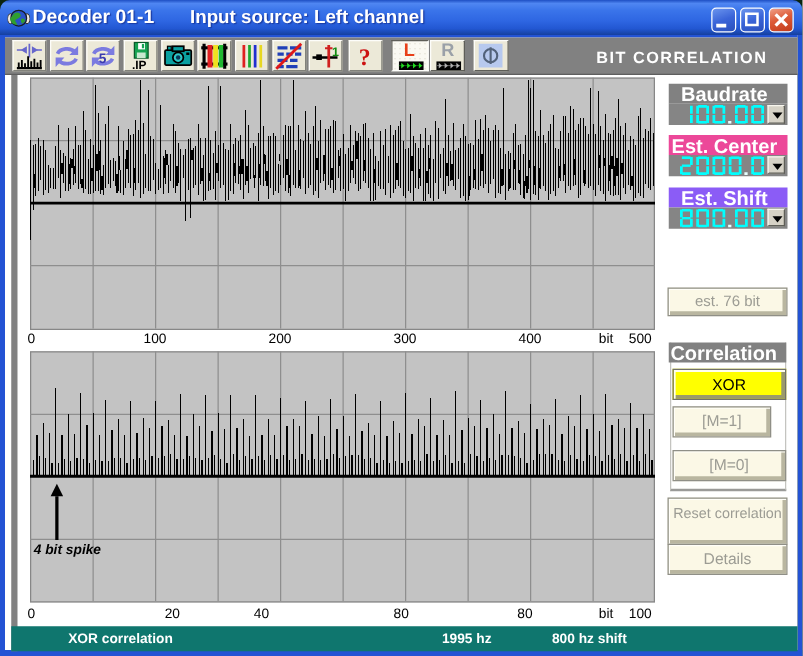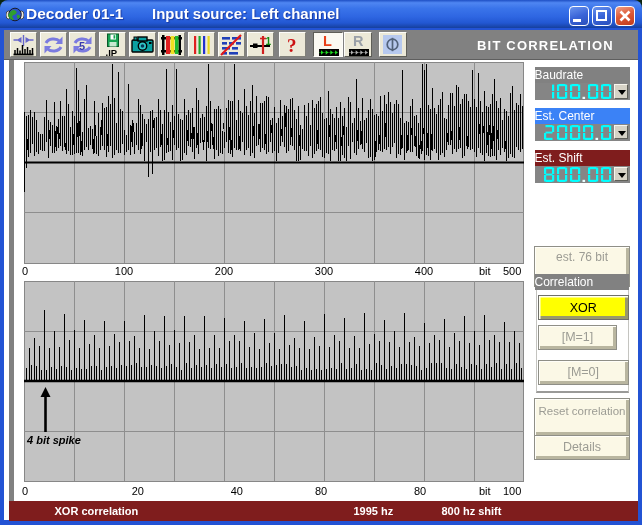--- a/index.html
+++ b/index.html
@@ -23,25 +23,25 @@
 .tbtn{top:1.5px;width:27px;height:25px;background:#ece9d8;border:1px solid;
  border-color:#fdfdfa #81817a #81817a #fdfdfa}
 #bitcorr{left:477px;top:38px;color:#fff;font-size:13px;font-weight:bold;letter-spacing:1.2px}
 
 .chart{left:24px;width:500px;background:#c3c3c3;border:1px solid #878787}
 #chart1{top:62px;height:202px}
 #chart2{top:281px;height:201px}
 .axis{color:#000;font-size:11px}
 
 #strip{left:8.5px;top:60px;width:5px;height:461px;background:#818181}
-#status{left:8.5px;top:501px;width:629.5px;height:20px;background:#7f1d1d}
+#status{left:8.5px;top:501px;width:629.5px;height:20px;background:#0f766e}
 #status span{position:absolute;top:4px;color:#fff;font-size:11px;font-weight:bold}
 
 .rpanel{left:534.5px;width:95px}
-.rlabel{height:16px;color:#fff;font-size:12px;font-weight:normal;text-align:left;padding:1px 5px 0 0}
+.rlabel{height:16px;color:#fff;font-size:16px;font-weight:bold;text-align:center;padding:1px 5px 0 0}
 .rdisp{height:17px;position:relative}
 .drop{position:absolute;right:1.5px;top:1px;width:14px;height:14.5px;background:#d6d2c6;
  border:1px solid;border-color:#f8f6ee #5f5f58 #5f5f58 #f8f6ee}
 .drop:after{content:"";position:absolute;left:3px;top:5px;border:4px solid transparent;border-top:5px solid #000}
 .btn{left:534px;width:96px;background:#fbf8e6;border:1px solid #8f8f87;
  color:#9c9c94;font-size:11.5px;text-align:center;white-space:nowrap;
  box-shadow:inset 1px 1px 0 #fffef8,inset -3px -3px 0 #b9b6a0}
 </style></head><body>
 
 <div class="abs" id="titlebar"></div>
@@ -222,21 +222,21 @@
  <g transform="translate(-24,-281)">
   <path d="M26.5 368V381M29.5 348V381M31.5 365V381M34.5 338V381M36.5 366V381M39.5 346V381M41.5 370V381M44.5 310V381M46.5 370V381M49.5 348V381M51.5 367V381M54.5 331V381M56.5 369V381M59.5 347V381M61.5 366V381M64.5 314V381M66.5 367V381M69.5 340V381M71.5 370V381M74.5 330V381M76.5 368V381M79.5 348V381M81.5 369V381M84.5 320V381M86.5 369V381M89.5 344V381M91.5 366V381M94.5 335V381M96.5 366V381M99.5 348V381M101.5 370V381M104.5 321V381M106.5 367V381M109.5 346V381M111.5 366V381M114.5 334V381M116.5 368V381M119.5 342V381M121.5 365V381M124.5 321V381M126.5 366V381M129.5 341V381M131.5 365V381M134.5 336V381M136.5 363V381M139.5 348V381M141.5 367V381M144.5 315V381M146.5 367V381M149.5 349V381M151.5 365V381M154.5 331V381M156.5 366V381M159.5 341V381M161.5 368V381M164.5 316V381M166.5 366V381M169.5 345V381M171.5 364V381M174.5 330V381M176.5 367V381M179.5 343V381M181.5 370V381M184.5 316V381M186.5 363V381M189.5 342V381M191.5 368V381M194.5 335V381M196.5 365V381M199.5 349V381M201.5 367V381M204.5 316V381M206.5 365V381M209.5 348V381M211.5 368V381M214.5 335V381M216.5 364V381M219.5 348V381M221.5 367V381M224.5 318V381M226.5 364V381M229.5 341V381M231.5 368V381M234.5 335V381M236.5 367V381M239.5 341V381M241.5 363V381M244.5 321V381M246.5 368V381M249.5 347V381M251.5 367V381M254.5 333V381M256.5 368V381M259.5 349V381M261.5 367V381M264.5 319V381M266.5 363V381M269.5 343V381M271.5 366V381M274.5 333V381M276.5 365V381M279.5 349V381M281.5 364V381M284.5 315V381M286.5 364V381M289.5 345V381M291.5 367V381M294.5 338V381M296.5 366V381M299.5 348V381M301.5 370V381M304.5 321V381M306.5 368V381M309.5 349V381M311.5 370V381M314.5 337V381M316.5 369V381M319.5 346V381M321.5 370V381M324.5 314V381M326.5 369V381M329.5 347V381M331.5 368V381M334.5 335V381M336.5 369V381M339.5 341V381M341.5 363V381M344.5 318V381M346.5 369V381M349.5 348V381M351.5 368V381M354.5 336V381M356.5 364V381M359.5 348V381M361.5 370V381M364.5 313V381M366.5 369V381M369.5 344V381M371.5 370V381M374.5 334V381M376.5 363V381M379.5 341V381M381.5 365V381M384.5 320V381M386.5 369V381M389.5 342V381M391.5 366V381M394.5 331V381M396.5 368V381M399.5 347V381M401.5 364V381M404.5 313V381M406.5 364V381M409.5 342V381M411.5 365V381M414.5 337V381M416.5 366V381M419.5 346V381M421.5 370V381M424.5 323V381M426.5 368V381M429.5 343V381M431.5 363V381M434.5 335V381M436.5 363V381M439.5 340V381M441.5 363V381M444.5 319V381M446.5 368V381M449.5 347V381M451.5 369V381M454.5 333V381M456.5 364V381M459.5 341V381M461.5 367V381M464.5 316V381M466.5 369V381M469.5 343V381M471.5 364V381M474.5 331V381M476.5 365V381M479.5 345V381M481.5 369V381M484.5 315V381M486.5 364V381M489.5 340V381M491.5 367V381M494.5 335V381M496.5 363V381M499.5 342V381M501.5 369V381M504.5 322V381M506.5 364V381M509.5 342V381M511.5 369V381M514.5 331V381M516.5 363V381M519.5 343V381M521.5 368V381" stroke="#000" stroke-width="1" fill="none" shape-rendering="crispEdges"></path>
   <path d="M24 381H524" stroke="#000" stroke-width="2.4" fill="none"></path>
   <path d="M45.5 397V432" stroke="#000" stroke-width="2.6" fill="none"></path>
   <path d="M45.5 387l5 10h-10z" fill="#000"></path>
  </g>
 </svg>
 <div class="abs" style="left:27px;top:434px;font-size:11px;font-weight:bold;font-style:italic">4 bit spike</div>
 <div class="abs axis" style="left:22px;top:485px">0</div>
 <div class="abs axis" style="left:104px;top:485px;width:40px;text-align:right">20</div>
-<div class="abs axis" style="left:203px;top:485px;width:40px;text-align:right">40</div>
+<div class="abs axis" style="left:203px;top:485px;width:40px;text-align:left">40</div>
 <div class="abs axis" style="left:301px;top:485px;width:40px;text-align:center">80</div>
 <div class="abs axis" style="left:400px;top:485px;width:40px;text-align:center">80</div>
 <div class="abs axis" style="left:479px;top:485px">bit</div>
 <div class="abs axis" style="left:503px;top:485px">100</div>
 
 <svg width="0" height="0" style="position:absolute">
     <defs>
  <g id="sa">
         <rect x="1.5" y="0" width="7" height="2.2"></rect>
       </g>
@@ -293,50 +293,50 @@
         <use href="#d0" x="26"></use>
    <rect x="38.5" y="12.8" width="2.6" height="2.2" fill="#e8ffff"></rect>
    <use href="#d0" x="44"></use>
         <use href="#d0" x="57"></use>
   </svg>
   <div class="drop"></div>
  </div>
 </div>
 
 <div class="abs rpanel" style="top:107.5px">
- <div class="rlabel" style="background:#3b82f6">Est. Center</div>
+ <div class="rlabel" style="background:#ec4899">Est. Center</div>
  <div class="rdisp" style="background:#858585">
   <svg class="abs" style="left:9px;top:1px" width="70" height="15" viewBox="0 0 70 15" fill="#00ffff">
    <use href="#d2"></use>
         <use href="#d0" x="13"></use>
         <use href="#d0" x="26"></use>
         <use href="#d0" x="39"></use>
    <rect x="51.5" y="12.8" width="2.6" height="2.2" fill="#e8ffff"></rect>
    <use href="#d0" x="57"></use>
   </svg>
   <div class="drop"></div>
  </div>
 </div>
 
 <div class="abs rpanel" style="top:149.5px">
- <div class="rlabel" style="background:#7f1d1d">Est. Shift</div>
+ <div class="rlabel" style="background:#8b5cf6">Est. Shift</div>
  <div class="rdisp" style="background:#858585">
   <svg class="abs" style="left:9px;top:1px" width="70" height="15" viewBox="0 0 70 15" fill="#00ffff">
    <use href="#d8"></use>
         <use href="#d0" x="13"></use>
         <use href="#d0" x="26"></use>
    <rect x="38.5" y="12.8" width="2.6" height="2.2" fill="#e8ffff"></rect>
    <use href="#d0" x="44"></use>
         <use href="#d0" x="57"></use>
   </svg>
   <div class="drop"></div>
  </div>
 </div>
 
-<div class="abs btn" style="top:246px;height:41px;line-height:20px;font-size:12px">est. 76 bit</div>
+<div class="abs btn" style="top:230px;height:23px;line-height:20px;font-size:12px">est. 76 bit</div>
 
 <div class="abs" style="left:535.5px;top:274px;width:93px;height:119px;border:1.5px solid #c4c4c0;border-top:none;border-bottom:2.5px solid #9a9a98"></div>
 <div class="abs rlabel" style="left:534.5px;top:274px;width:94px;background:#818181">Correlation</div>
 <div class="abs" style="left:538px;top:294.5px;width:90.5px;height:25.5px;background:#ffff00;border:1px solid #70706a;
  box-shadow:inset 1.5px 1.5px 0 #fffff0,inset -3px -3px 0 #9a9a6a;
  color:#000;font-size:12.5px;text-align:center;line-height:24px">XOR</div>
 <div class="abs btn" style="left:538px;top:325px;width:79px;height:25px;line-height:23px;font-size:12.5px">[M=1]</div>
 <div class="abs btn" style="left:538px;top:359.5px;width:90.5px;height:25px;line-height:23px;font-size:12.5px">[M=0]</div>
 <div class="abs btn" style="top:398px;height:38px;line-height:24px">Reset correlation</div>
 <div class="abs btn" style="top:434.5px;height:25px;line-height:23px;font-size:12.5px">Details</div>

